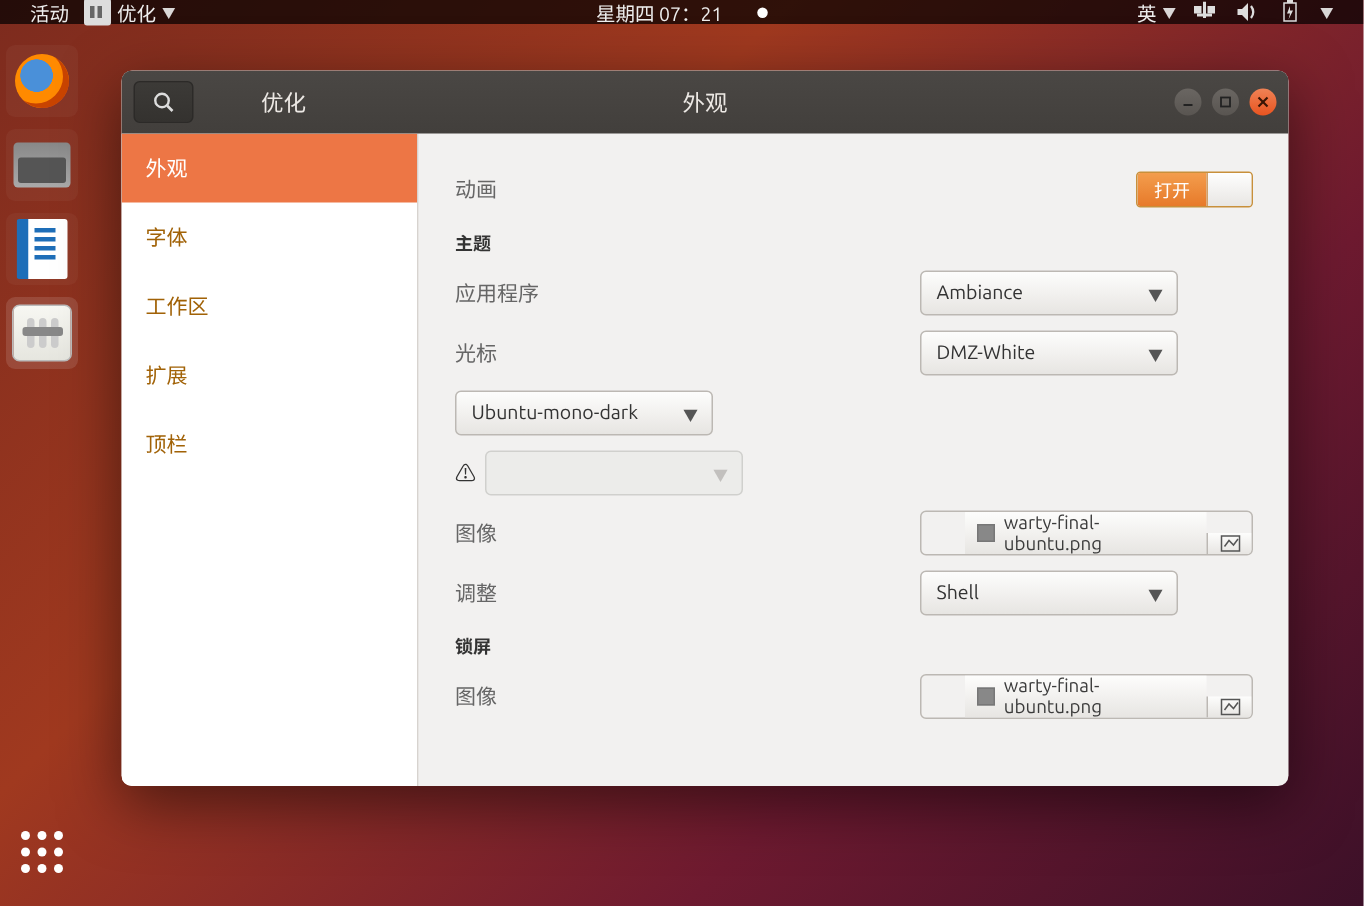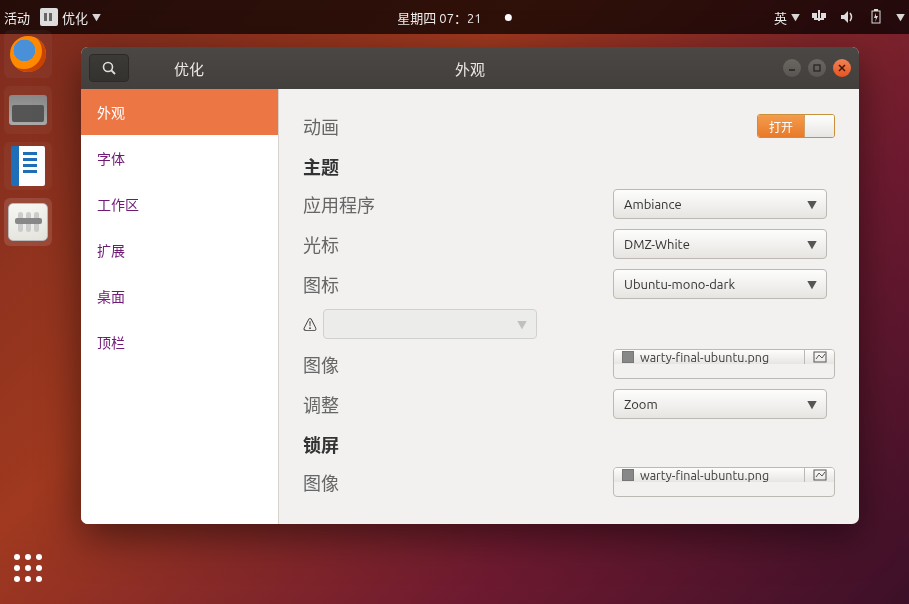--- a/index.html
+++ b/index.html
@@ -6,22 +6,22 @@
 body {
   width: 909px; height: 604px;
   font-family: "Ubuntu", "Noto Sans CJK SC", sans-serif;
   font-size: 14px;
   background: linear-gradient(135deg, #7d2b1e 0%, #a0391f 35%, #6e1a30 70%, #3c1028 100%);
   overflow: hidden; position: relative;
   color: #3c3c3c;
 }
 
 .top-panel {
-  height: 34px; background: rgba(0,0,0,0.7); color: #eee;
-  display: flex; align-items: center; padding: 0 4px; font-size: 13px;
+  height: 16px; background: rgba(0,0,0,0.7); color: #eee;
+  display: flex; align-items: center; padding: 0 20px; font-size: 13px;
   position: relative;
 }
 .tp-left { display:flex; align-items:center; gap:10px; }
 .tp-center { position:absolute; left:50%; transform:translateX(-50%); display:flex; align-items:center; gap:23px;text-align:center; }
 .tp-right { margin-left:auto; display:flex; align-items:center; gap:12px; }
 .tp-icon { display:inline-flex; align-items:center; justify-content:center; width:16px; height:16px; }
 .app-ind { display:flex; align-items:center; gap:4px; }
 .app-ind-box { width:18px; height:18px; background:#ddd; border-radius:2px; display:flex; align-items:center; justify-content:center; font-size:10px; color:#555; }
 .caret { font-size:9px; opacity:0.9; }
 .dot-notif { width:7px; height:7px; background:#fff; border-radius:50%; }
@@ -51,30 +51,30 @@
 .tb-app-title { margin-left: 45px; font-size:15px; }
 .tb-center { position:absolute; left:50%; transform:translateX(-50%); font-size:15px; }
 .win-controls { position:absolute; right:8px; display:flex; gap:7px; }
 .wc { width:18px; height:18px; border-radius:50%; display:flex; align-items:center; justify-content:center; font-size:10px; color:#2b2b2b; }
 .wc-min{background:linear-gradient(#6a6662,#595551);}
 .wc-max{background:linear-gradient(#6a6662,#595551);}
 .wc-close{background:linear-gradient(#f08255,#e95420);}
 
 .win-body { flex:1; display:flex; min-height:0; }
 .sidebar { width:198px; background:#fff; border-right:1px solid #d7d3cf; overflow:auto; }
-.sb-item { padding:13px 16px; font-size:14px; color:#701a75; cursor:default; }
+.sb-item { padding:13px 16px; font-size:14px; color:#a16207; cursor:default; }
 .sb-item.active { background:#ed7645; color:#fff; }
 .content { flex:1; padding:18px 24px 6px 24px; overflow-y:auto; overflow-x:hidden; }
 .row { display:flex; align-items:center; min-height:38px; margin-bottom:2px; }
-.row-label { flex:0 0 310px; font-size:18px; color:#666; }
-.section-h { font-weight:bold; color:#333; font-size:18px; margin:8px 0 6px; }
-.combo { width:214px; height:30px; background:linear-gradient(#fdfdfc,#e7e5e2); border:1px solid #bcb8b3; border-radius:4px; display:flex; align-items:center; padding:0 10px; position:relative; font-size:13px; color:#333; }
+.row-label { flex:0 0 310px; font-size:14px; color:#666; }
+.section-h { font-weight:bold; color:#333; font-size:12px; margin:8px 0 6px; }
+.combo { width:172px; height:30px; background:linear-gradient(#fdfdfc,#e7e5e2); border:1px solid #bcb8b3; border-radius:4px; display:flex; align-items:center; padding:0 10px; position:relative; font-size:13px; color:#333; }
 .combo.disabled { background:#ececea; color:#bbb; border-color:#d0d0cd; }
 .combo .arrow { position:absolute; right:9px; font-size:10px; color:#555; }
-.filebtn { display:flex; align-items:flex-start; border:1px solid #bcb8b3; border-radius:4px; overflow:hidden; width:242px; height:30px; }
+.filebtn { display:flex; align-items:flex-end; border:1px solid #bcb8b3; border-radius:4px; overflow:hidden; width:242px; height:30px;padding-left:29px; }
 .filebtn-main { flex:1; padding:0 8px; background:linear-gradient(#fdfdfc,#e7e5e2); display:flex; align-items:center; gap:6px; font-size:12.5px; }
 .file-square{width:12px;height:12px;border:1px solid #777;background:#888;}
 .filebtn-pick { width:30px; border-left:1px solid #bcb8b3; background:linear-gradient(#fdfdfc,#e7e5e2); display:flex; align-items:center; justify-content:center; }
 .switch { width:78px; height:24px; border:1px solid #c8903b; border-radius:3px; display:flex; overflow:hidden; font-size:12px; }
 .switch-on { flex:1; background:linear-gradient(#f39d4d,#e77a2a); color:#fff; display:flex; align-items:center; justify-content:center; }
 .switch-knob{ width:30px; background:linear-gradient(#fefefe,#e8e6e3); border-left:1px solid #cfa06a; }
 .warn-ic{ margin-right:6px; font-size:14px; color:#333; }
 svg { display:block; }
 .content::-webkit-scrollbar{width:12px;}
 .content::-webkit-scrollbar-thumb{background:#c8c5c1;border-radius:6px;border:2px solid #f2f1f0;}
@@ -190,21 +190,20 @@
         </div>
     </div>
   </div>
 
   <div class="win-body">
     <div class="sidebar">
       <div class="sb-item active">外观</div>
       <div class="sb-item">字体</div>
       <div class="sb-item">工作区</div>
       <div class="sb-item">扩展</div>
-      <div class="sb-item">桌面</div>
       <div class="sb-item">顶栏</div>
     </div>
 
     <div class="content">
       <div class="row">
         <div class="row-label">动画</div>
         <div style="flex:1"></div>
         <div class="switch">
           <div class="switch-on">打开</div>
           <div class="switch-knob"></div>
@@ -221,21 +220,20 @@
         </div>
       </div>
       <div class="row">
         <div class="row-label">光标</div>
         <div class="combo">
           <span>DMZ-White</span>
           <span class="arrow">▼</span>
         </div>
       </div>
       <div class="row">
-        <div class="row-label">图标</div>
         <div class="combo">
           <span>Ubuntu-mono-dark</span>
           <span class="arrow">▼</span>
         </div>
       </div>
       <div class="row">
         <span class="warn-ic">⚠</span>
         <div class="combo disabled">
           <span></span>
           <span class="arrow" style="color:#c2c0be">▼</span>
@@ -253,21 +251,21 @@
             <svg width="14" height="14">
                 <rect x="1" y="2" width="12" height="10" stroke="#555" fill="none"></rect>
                 <polyline points="3,9 6,5 9,8 12,4" stroke="#555" fill="none"></polyline>
               </svg>
           </div>
         </div>
       </div>
       <div class="row">
         <div class="row-label">调整</div>
         <div class="combo">
-          <span>Zoom</span>
+          <span>Shell</span>
           <span class="arrow">▼</span>
         </div>
       </div>
 
       <div class="section-h">锁屏</div>
       <div class="row">
         <div class="row-label">图像</div>
         <div class="filebtn">
           <div class="filebtn-main">
             <span class="file-square"></span>

